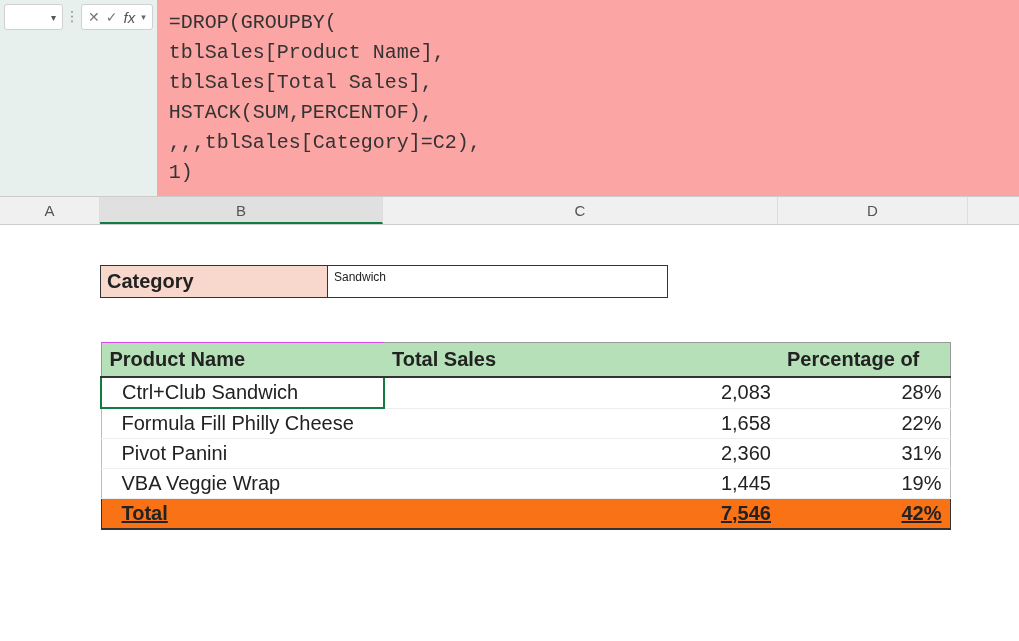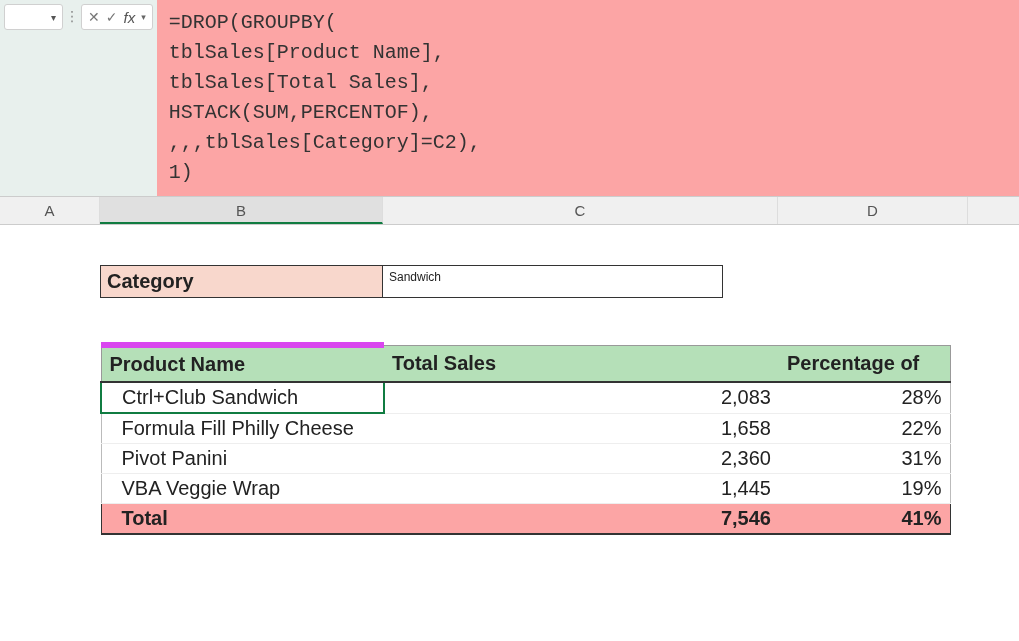--- a/index.html
+++ b/index.html
@@ -93,21 +93,21 @@
     .col-C { width: 395px; }
     .col-D { width: 190px; }
     .sheet-area {
       padding: 40px 0 0 0;
     }
     .category-row {
       display: flex;
       margin-left: 100px;
     }
     .category-label {
-      width: 283px;
+      width: 228px;
       background: #f8d7cc;
       border: 1px solid #333333;
       padding: 4px 6px;
       font-size: 20px;
       font-weight: bold;
       color: #222;
     }
     .category-value {
       width: 340px;
       border: 1px solid #333333;
@@ -122,43 +122,44 @@
     }
     .data-table th {
       background: #b5e0b8;
       font-size: 20px;
       font-weight: bold;
       text-align: left;
       padding: 5px 8px;
       border-bottom: 2px solid #333333;
       color: #222;
     }
-    .data-table th.col-b-th { width: 283px; border-top: 6px solid #d946ef; border-left: 1px solid #999;}
+    .data-table th.col-b-th { width: 283px; border-top: 1px solid #d946ef; border-left: 1px solid #999;}
     .data-table th.col-c-th { width: 395px; border-top: 1px solid #999; }
     .data-table th.col-d-th { width: 171px; border-top: 1px solid #999; border-right: 1px solid #999; white-space: nowrap; overflow: hidden;}
     .data-table td {
       font-size: 20px;
       padding: 3px 8px;
       color: #222;
       border-bottom: 1px solid #eeeeee;
     }
     .data-table td.name-cell {
       border-left: 1px solid #bbbbbb;
       white-space: nowrap;
       overflow: hidden;
       max-width: 283px;
       padding-left: 20px;
     }
     .data-table td.num-cell { text-align: right; }
     .data-table td.pct-cell { text-align: right; border-right: 1px solid #bbbbbb; }
     .data-table tr.total-row td {
-      background: #fca5a5;
+      background: #f97316;
       font-weight: bold;
       border-top: 1px solid #333333;
       border-bottom: 2px solid #333333;
+      text-decoration: underline;
     }
     .active-cell-border {
       border: 2px solid #107c41 !important;
     }
     .spill-region {
       position: relative;
     }
   </style>
 </head>
 <body>
@@ -221,17 +222,17 @@
         <td class="pct-cell">31%</td>
       </tr>
       <tr>
         <td class="name-cell">VBA Veggie Wrap</td>
         <td class="num-cell">1,445</td>
         <td class="pct-cell">19%</td>
       </tr>
       <tr class="total-row">
         <td class="name-cell" style="border-left:1px solid #333">Total</td>
         <td class="num-cell">7,546</td>
-        <td class="pct-cell" style="border-right:1px solid #333">41%</td>
+        <td class="pct-cell" style="border-right:1px solid #333">42%</td>
       </tr>
     </tbody>
   </table>
 </div>
 
 </body></html>

